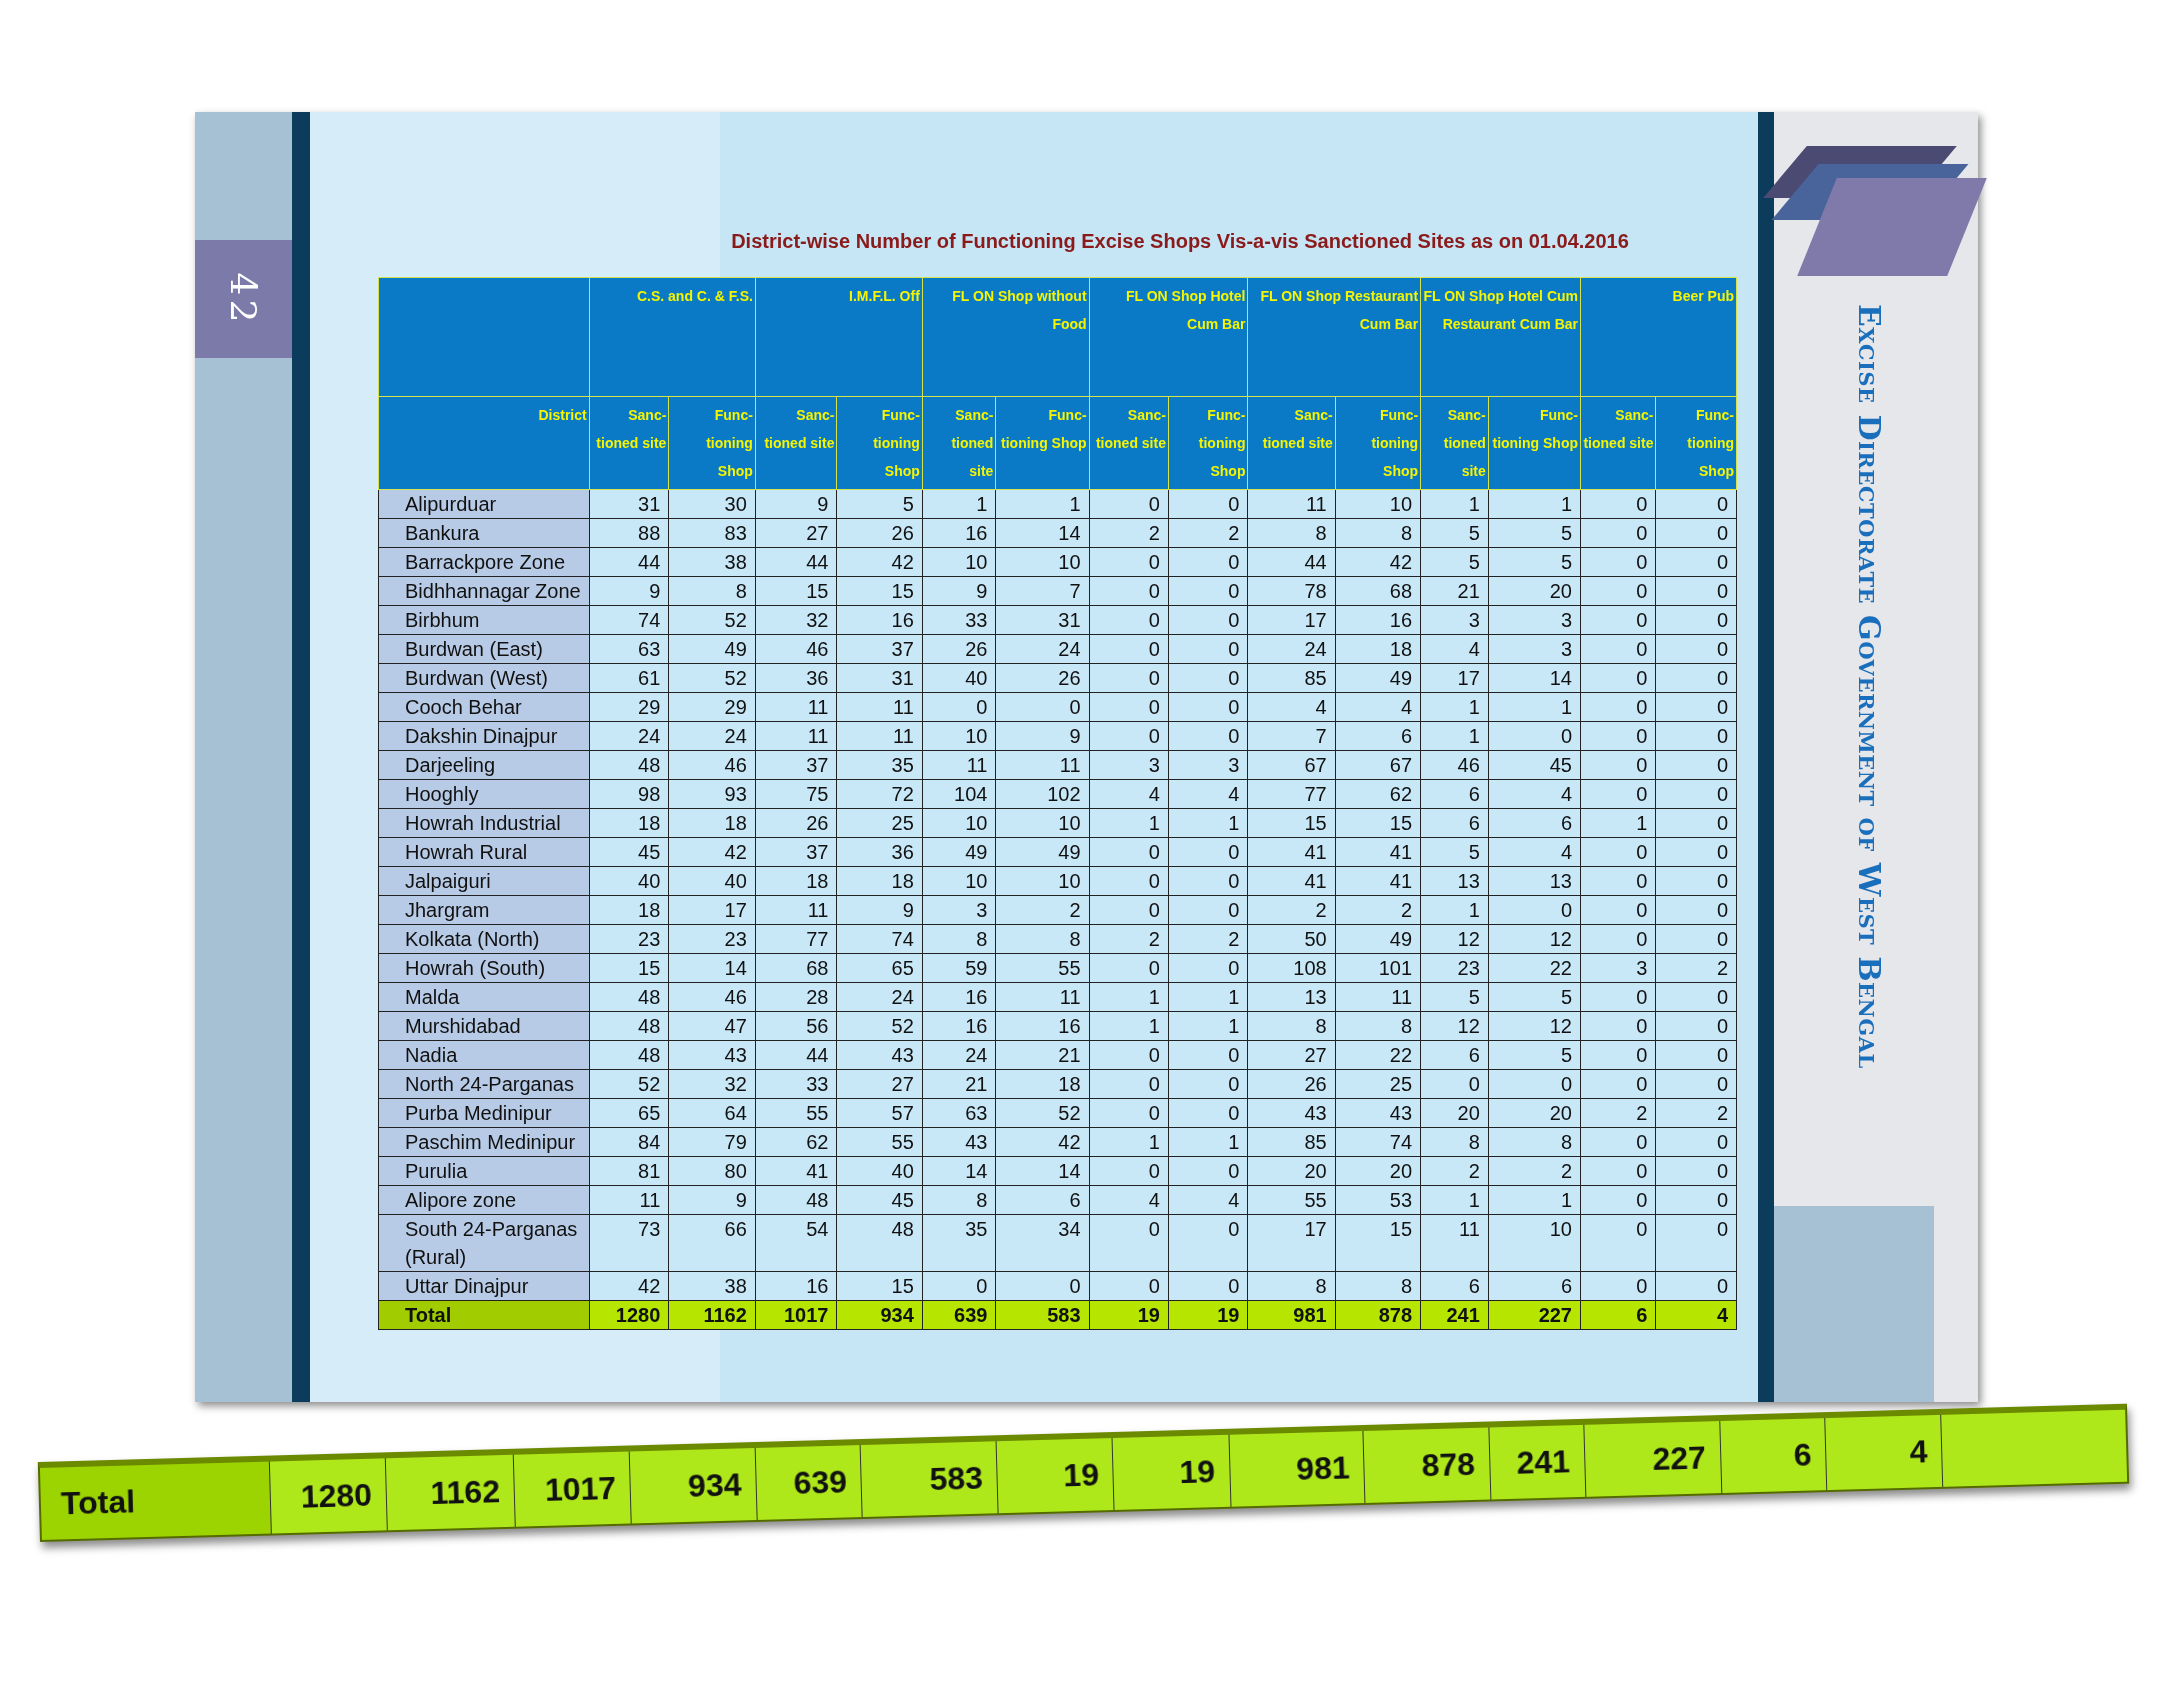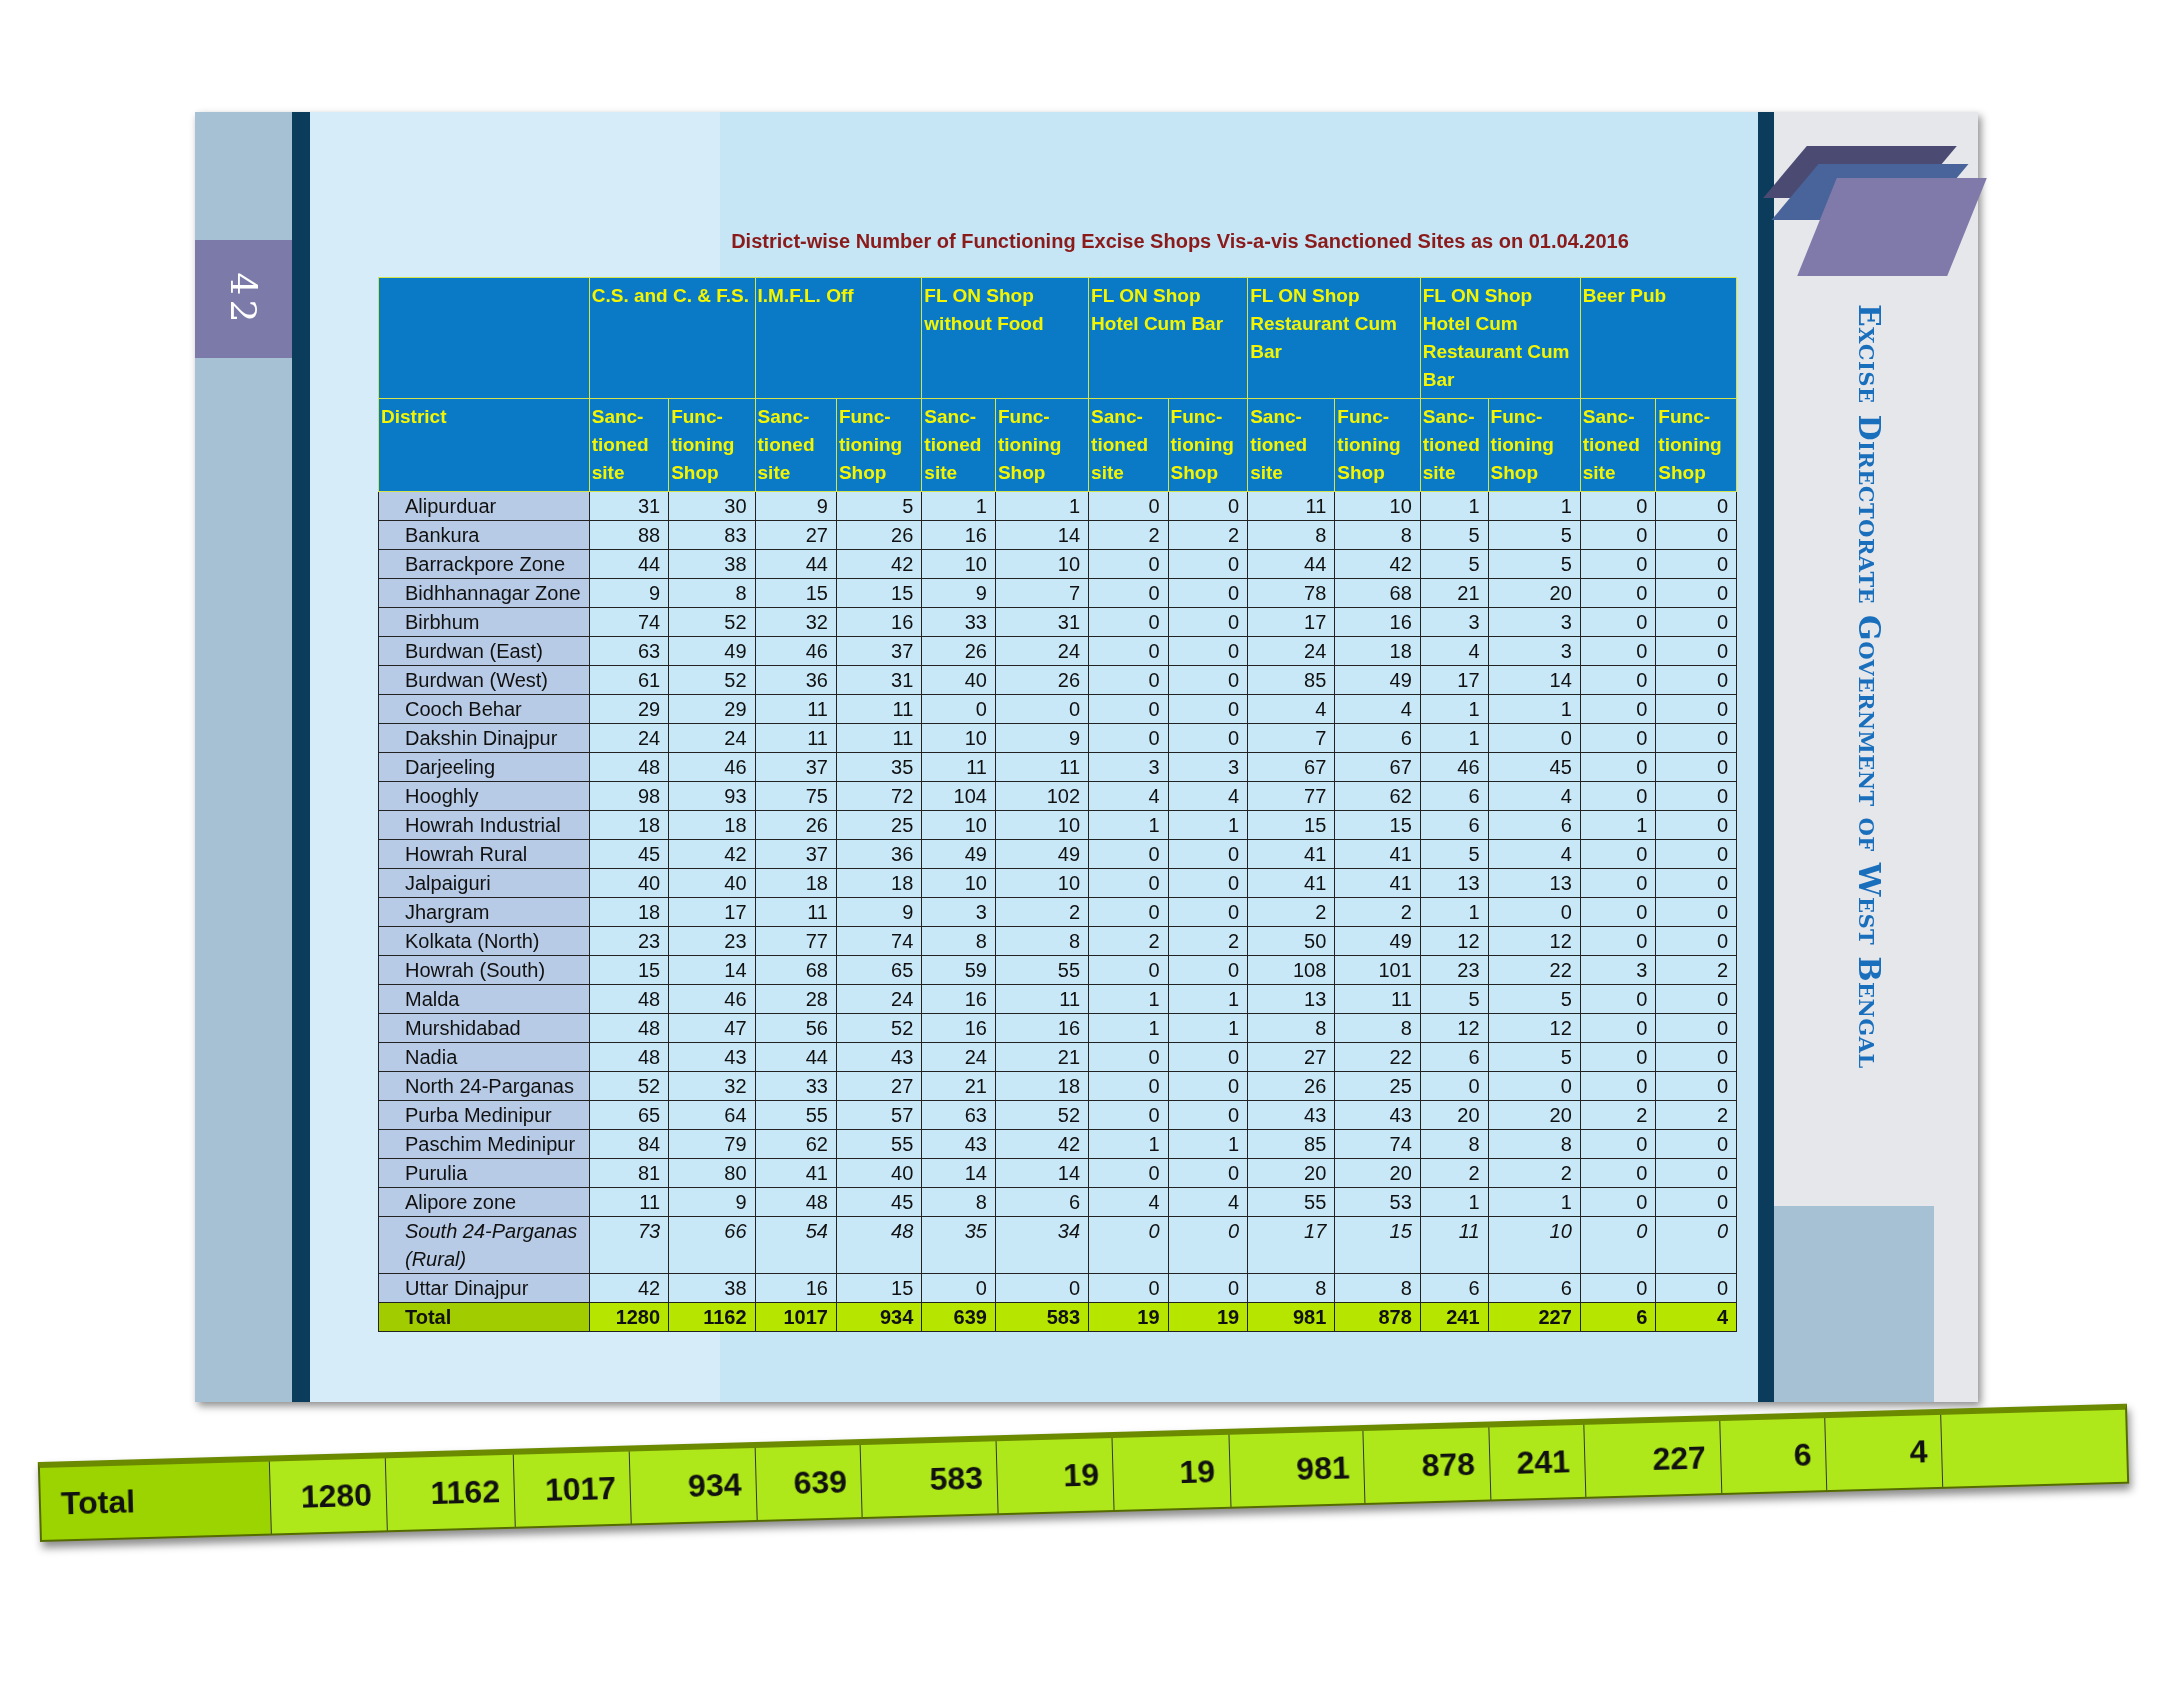--- a/index.html
+++ b/index.html
@@ -31,28 +31,28 @@
                     font-variant:small-caps; white-space:nowrap; letter-spacing:0.5px; }
   .right-bottom-block { position:absolute; left:1579px; top:1094px; width:160px; height:196px; background:#a6c1d4; }
 
   
   .table-title { position:absolute; left:335px; top:118px; width:1300px; text-align:center;
                  color:#8b1a1a; font-weight:bold; font-size:20px; }
 
   
   table.excise { position:absolute; left:183px; top:165px; width:1359px; border-collapse:collapse;
                  font-size:20px; }
-  table.excise th { background:#0a7ac7; color:#f5f500; font-weight:bold; font-size:19px;
-                    border:1.5px solid #d4e44a; text-align:left; vertical-align:top;
+  table.excise th { background:#0a7ac7; color:#f5f500; font-weight:bold; font-size:14px;
+                    border:1.5px solid #d4e44a; text-align:right; vertical-align:top;
                     padding:4px 2px; line-height:28px; }
   table.excise th.grp { height:110px; }
   table.excise td { border:1.5px solid #222; padding:0 8px; height:28px; line-height:28px;
                     text-align:right; color:#111; background:#c8e8f8; }
   table.excise td.dist { text-align:left; background:#b8cbe6; padding-left:26px; white-space:nowrap; }
-  table.excise tr.tall td { vertical-align:top; height:56px;font-style:italic; }
+  table.excise tr.tall td { vertical-align:top; height:56px; }
   table.excise tr.total td { background:#b6e600; font-weight:bold; }
   table.excise tr.total td.dist { background:#a0cc00; }
 
   
   .strip-wrap { position:absolute; left:40px; top:1462px; width:2090px; height:80px;
                 transform:rotate(-1.6deg); transform-origin:0 100%;
                 filter:drop-shadow(2px 6px 4px rgba(0,0,0,0.45)); }
   .strip { display:flex; width:100%; height:80px; background:#aee81a; border:2px solid #556b00;
            border-top:6px solid #6b8a00; box-sizing:border-box; }
   .strip .cell { border-right:1.5px solid #333; display:flex; align-items:center; justify-content:flex-end;

